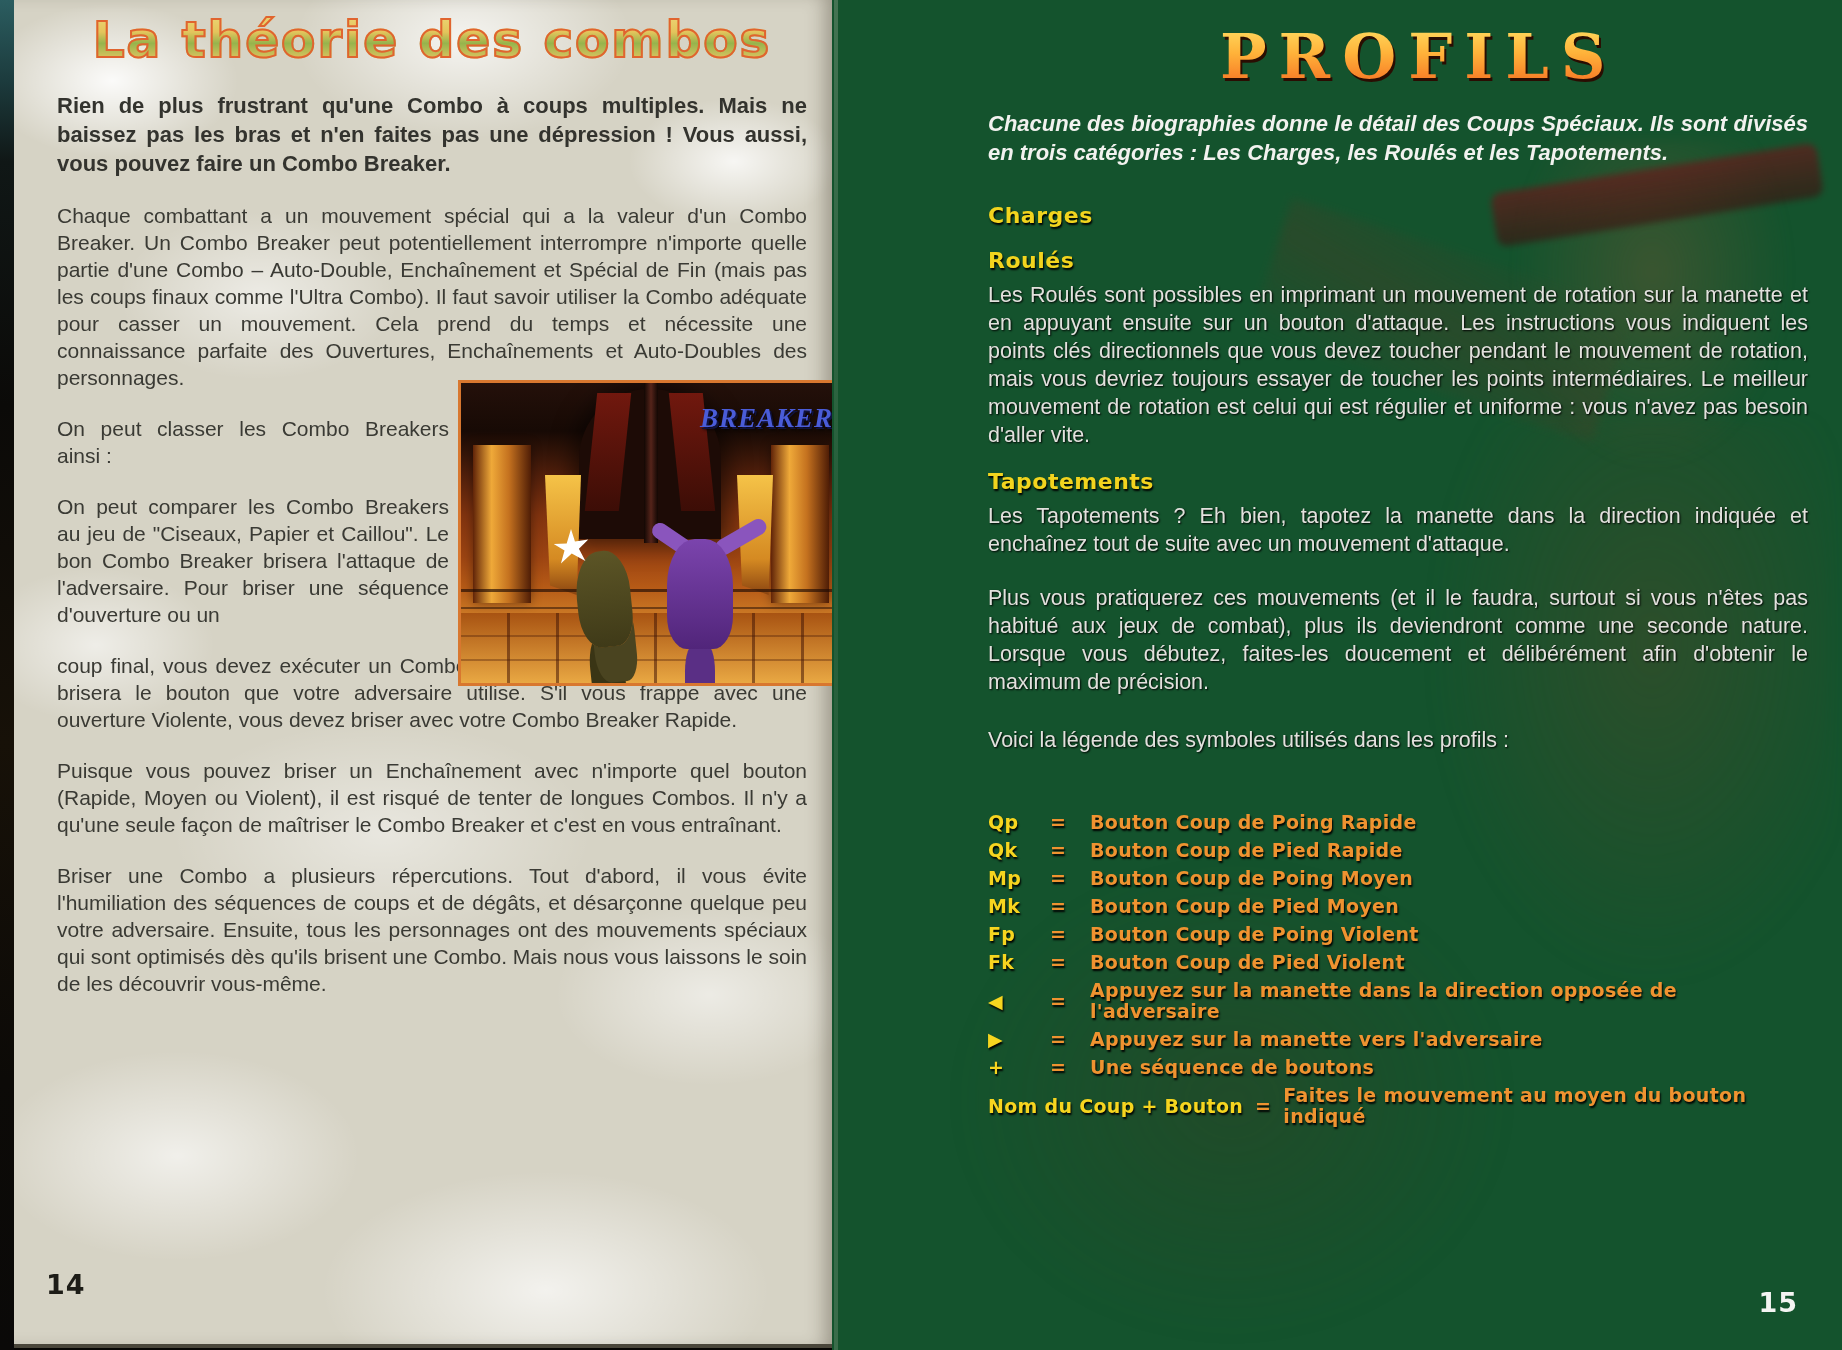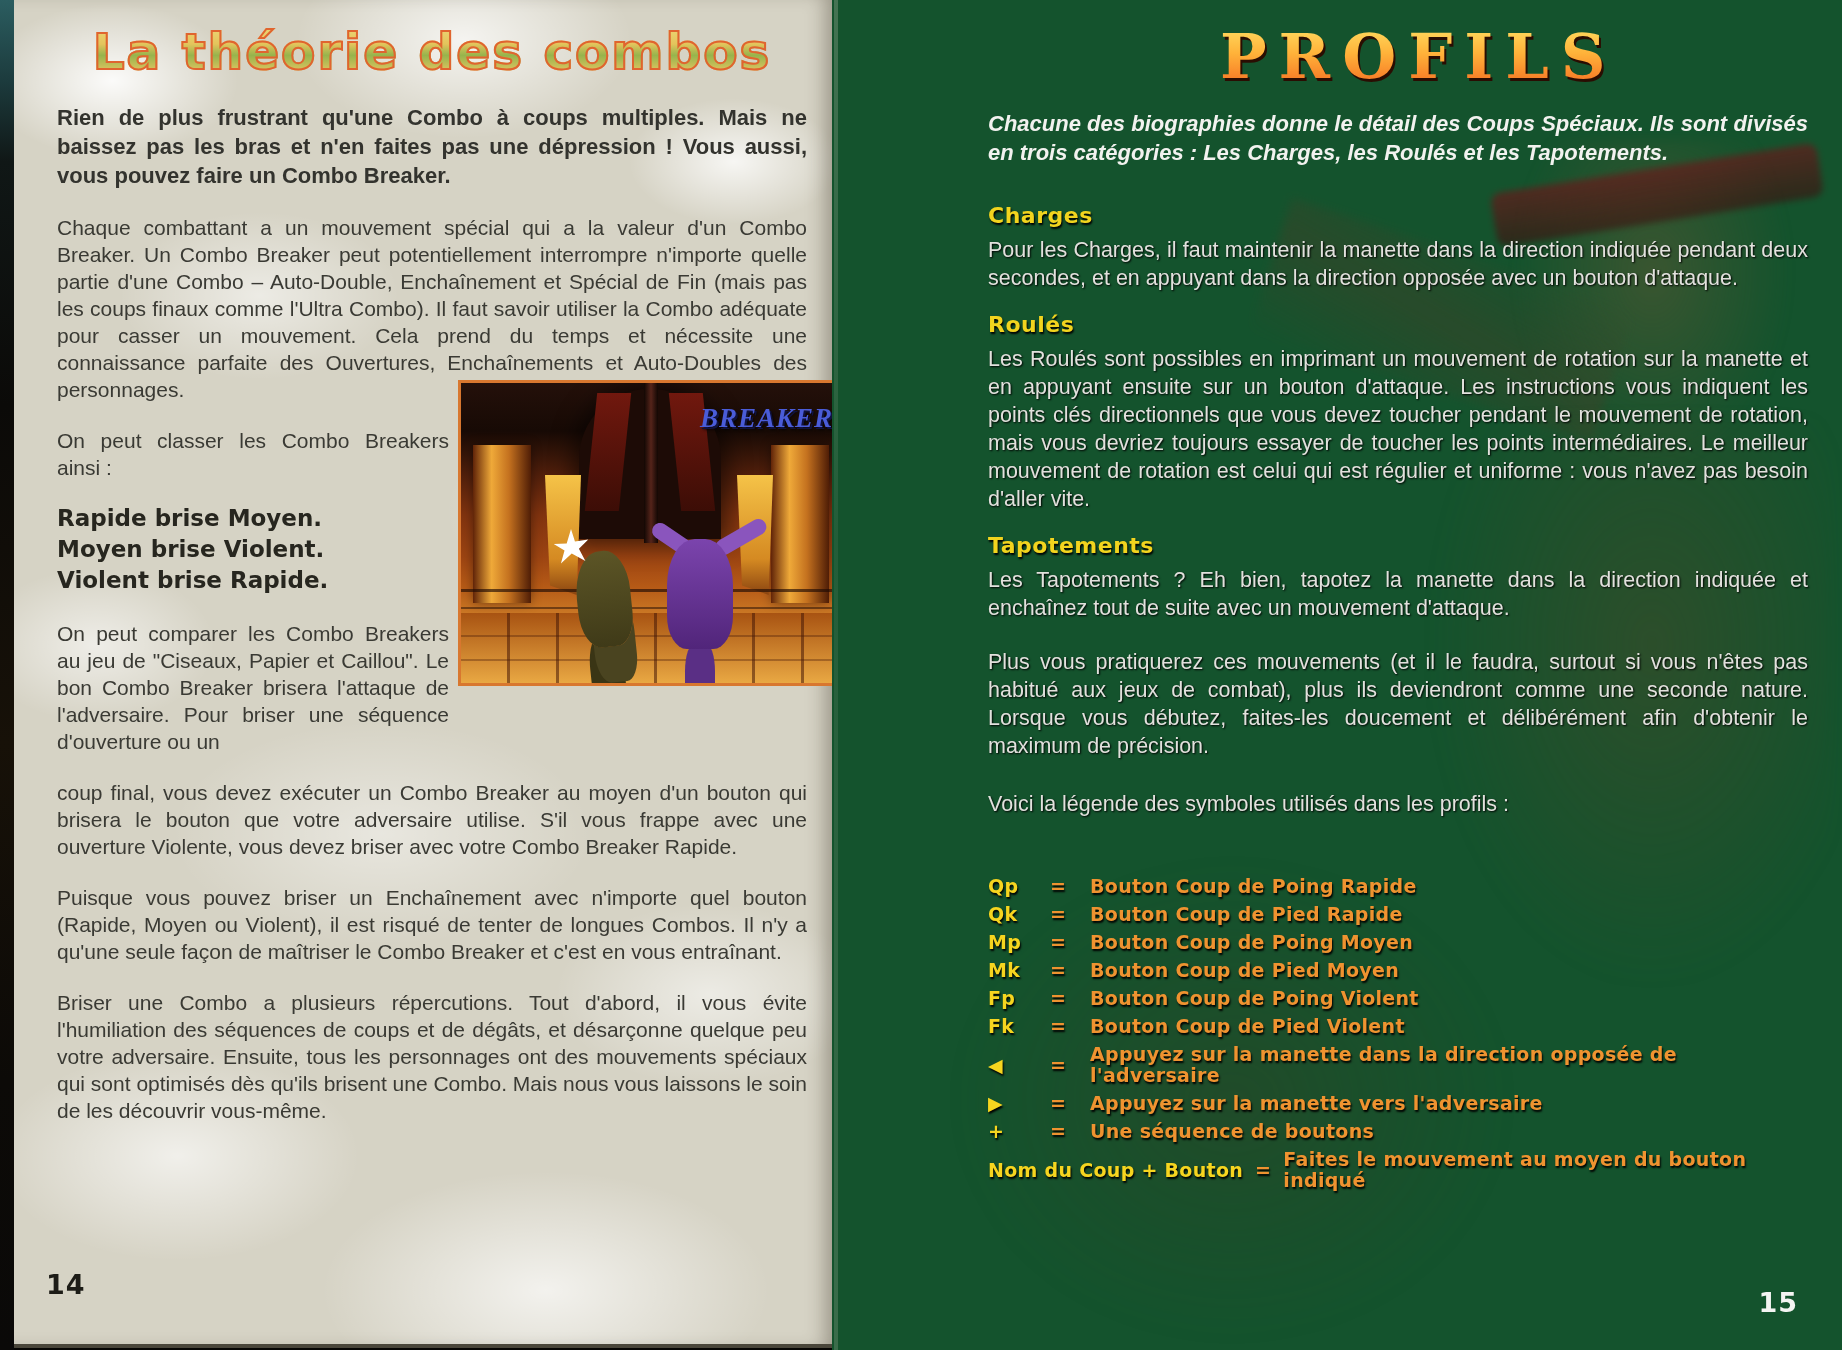--- a/index.html
+++ b/index.html
@@ -26,21 +26,21 @@
       radial-gradient(ellipse 300px 160px at 45% 62%, rgba(255,255,255,.45), transparent 70%),
       radial-gradient(ellipse 220px 130px at 85% 74%, rgba(255,255,255,.55), transparent 70%),
       radial-gradient(ellipse 260px 150px at 20% 86%, rgba(255,255,255,.65), transparent 70%),
       radial-gradient(ellipse 320px 170px at 65% 96%, rgba(255,255,255,.7), transparent 70%),
       #d6d3c5;
     box-shadow:inset -16px 0 20px -10px rgba(60,52,38,.4);
     border-bottom:4px solid #4a463a;
   }
   .lp-content{padding:12px 25px 0 43px;}
   .ki-title{
-    margin:12px;text-align:center;
+    margin:0;text-align:center;
     font-family:"DejaVu Sans", sans-serif;
     font-size:50px;line-height:57px;font-weight:bold;letter-spacing:2px;
     color:#c6bd56;
     background:linear-gradient(180deg,#eed878 0%,#e4c45c 35%,#96b44c 55%,#d8c25e 80%,#e6cc66 100%);
     -webkit-background-clip:text;background-clip:text;
     -webkit-text-fill-color:transparent;
     -webkit-text-stroke:2px #e0642f;
   }
   .lp-intro{
     margin:22px 0 0 0;
@@ -187,21 +187,20 @@
 <div class="left-page">
   <div class="lp-content">
     <h1 class="ki-title"><span>La théorie des combos</span><br></h1>
 
     <p class="lp-intro">Rien de plus frustrant qu'une Combo à coups multiples. Mais ne baissez pas les bras et n'en faites pas une dépression ! Vous aussi, vous pouvez faire un Combo Breaker.</p>
 
     <p class="lp-body">Chaque combattant a un mouvement spécial qui a la valeur d'un Combo Breaker. Un Combo Breaker peut potentiellement interrompre n'importe quelle partie d'une Combo – Auto-Double, Enchaînement et Spécial de Fin (mais pas les coups finaux comme l'Ultra Combo). Il faut savoir utiliser la Combo adéquate pour casser un mouvement. Cela prend du temps et nécessite une connaissance parfaite des Ouvertures, Enchaînements et Auto-Doubles des personnages.</p>
 
     <div class="narrow-col">
       <p class="lp-body narrow">On peut classer les Combo Breakers ainsi :</p>
-      <p class="rules"><span>Rapide brise Moyen.</span><br><span>Moyen brise Violent.</span><br><span>Violent brise Rapide.</span></p>
       <p class="lp-body narrow">On peut comparer les Combo Breakers au jeu de "Ciseaux, Papier et Caillou". Le bon Combo Breaker brisera l'attaque de l'adversaire. Pour briser une séquence d'ouverture ou un</p>
     </div>
 
     <p class="lp-body">coup final, vous devez exécuter un Combo Breaker au moyen d'un bouton qui brisera le bouton que votre adversaire utilise. S'il vous frappe avec une ouverture Violente, vous devez briser avec votre Combo Breaker Rapide.</p>
     <p class="lp-body">Puisque vous pouvez briser un Enchaînement avec n'importe quel bouton (Rapide, Moyen ou Violent), il est risqué de tenter de longues Combos. Il n'y a qu'une seule façon de maîtriser le Combo Breaker et c'est en vous entraînant.</p>
     <p class="lp-body">Briser une Combo a plusieurs répercutions. Tout d'abord, il vous évite l'humiliation des séquences de coups et de dégâts, et désarçonne quelque peu votre adversaire. Ensuite, tous les personnages ont des mouvements spéciaux qui sont optimisés dès qu'ils brisent une Combo. Mais nous vous laissons le soin de les découvrir vous-même.</p>
   </div>
 
   <div class="shot">
     <div class="arch"></div>
@@ -233,21 +232,20 @@
   <div class="art shoulder"></div>
   <div class="art torso"></div>
   <div class="art bones-low"></div>
 
   <div class="rp-content">
     <h1 class="profils-title">PROFILS</h1>
 
     <p class="rp-intro">Chacune des biographies donne le détail des Coups Spéciaux. Ils sont divisés en trois catégories : Les Charges, les Roulés et les Tapotements.</p>
 
     <h2 class="rp-h2">Charges</h2>
-    <p class="rp-body">Pour les Charges, il faut maintenir la manette dans la direction indiquée pendant deux secondes, et en appuyant dans la direction opposée avec un bouton d'attaque.</p>
 
     <h2 class="rp-h2 tight">Roulés</h2>
     <p class="rp-body">Les Roulés sont possibles en imprimant un mouvement de rotation sur la manette et en appuyant ensuite sur un bouton d'attaque. Les instructions vous indiquent les points clés directionnels que vous devez toucher pendant le mouvement de rotation, mais vous devriez toujours essayer de toucher les points intermédiaires. Le meilleur mouvement de rotation est celui qui est régulier et uniforme : vous n'avez pas besoin d'aller vite.</p>
 
     <h2 class="rp-h2 tight">Tapotements</h2>
     <p class="rp-body">Les Tapotements ? Eh bien, tapotez la manette dans la direction indiquée et enchaînez tout de suite avec un mouvement d'attaque.</p>
 
     <p class="rp-body practice">Plus vous pratiquerez ces mouvements (et il le faudra, surtout si vous n'êtes pas habitué aux jeux de combat), plus ils deviendront comme une seconde nature. Lorsque vous débutez, faites-les doucement et délibérément afin d'obtenir le maximum de précision.</p>
 
     <p class="rp-body legend-intro">Voici la légende des symboles utilisés dans les profils :</p>

